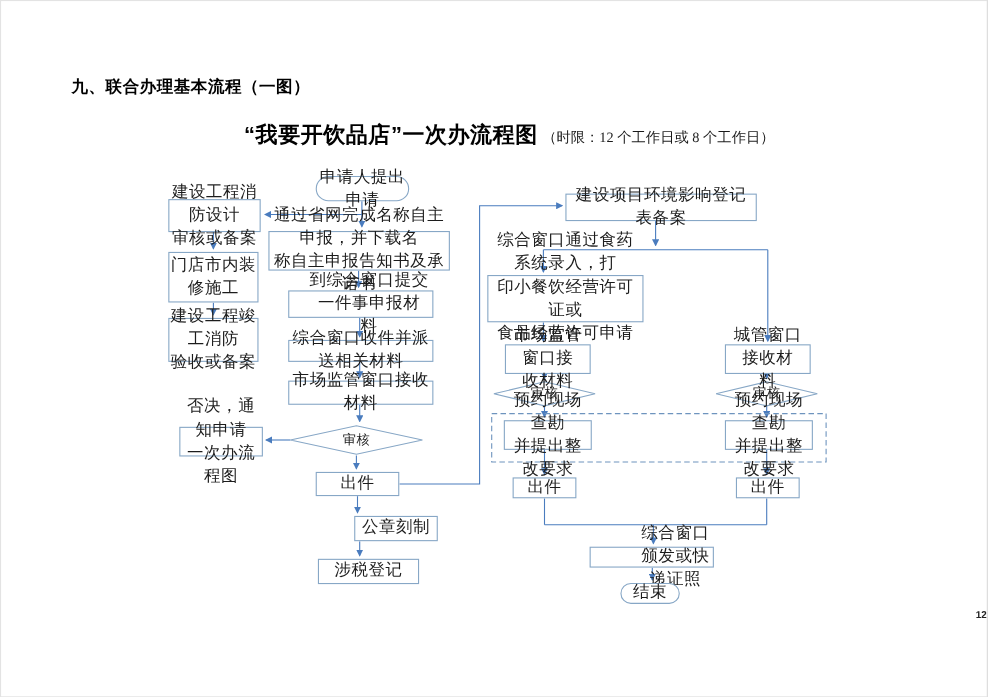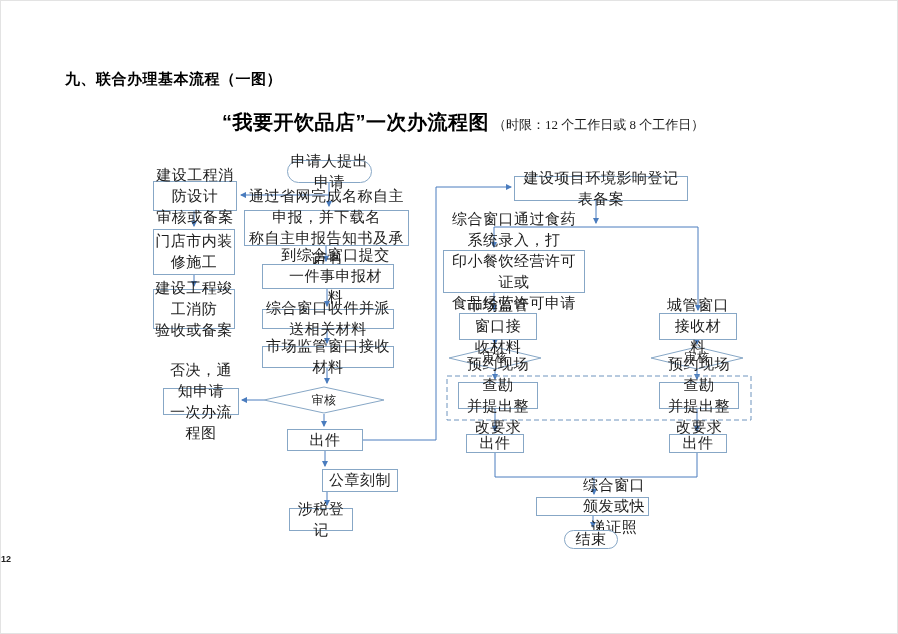--- a/index.html
+++ b/index.html
@@ -46,21 +46,21 @@
     padding:1px;
   }
   .stadium{border-radius:12px;}
   .dlabel{
     position:absolute;border:none;background:transparent;
     display:flex;align-items:center;justify-content:center;
     font-size:12px;letter-spacing:0.5px;color:#1c1c1c;
   }
   .pageno{
     position:absolute;left:0;right:0;top:553px;
-    text-align:left;
+    text-align:right;
     font-family:"Liberation Sans", sans-serif;
     font-weight:bold;font-size:9px;color:#222;
   }
 </style>
 </head>
 <body>
 
 <div class="page">
 
   <div class="heading">九、联合办理基本流程（一图）</div>
@@ -131,21 +131,21 @@
 料</div>
     <div class="node" style="left:261px;top:345px;width:132px;height:22px;">市场监管窗口接收材料</div>
     <div class="node" style="left:261px;top:308px;width:132px;height:20px;">综合窗口收件并派送相关材料</div>
 
     <div class="dlabel" style="left:293px;top:392px;width:60px;height:14px;">审核</div>
     <div class="node" style="left:162px;top:387px;width:76px;height:27px;">否决，通知申请
 一次办流程图</div>
 
     <div class="node" style="left:286px;top:428px;width:76px;height:22px;">出件</div>
     <div class="node" style="left:288px;top:468px;width:76px;height:23px;margin-left:33px;">公章刻制</div>
-    <div class="node" style="left:288px;top:507px;width:64px;height:23px;">涉税登记</div>
+    <div class="node" style="left:288px;top:507px;width:92px;height:23px;">涉税登记</div>
 
     <div class="node" style="left:513px;top:175px;width:174px;height:25px;">建设项目环境影响登记表备案</div>
     <div class="node" style="left:442px;top:249px;width:142px;height:43px;">综合窗口通过食药系统录入，打
 印小餐饮经营许可证或
 食品经营许可申请书</div>
     <div class="node" style="left:458px;top:312px;width:78px;height:27px;">市场监管窗口接
 收材料</div>
     <div class="node" style="left:658px;top:312px;width:78px;height:27px;">城管窗口接收材
 料</div>
 

